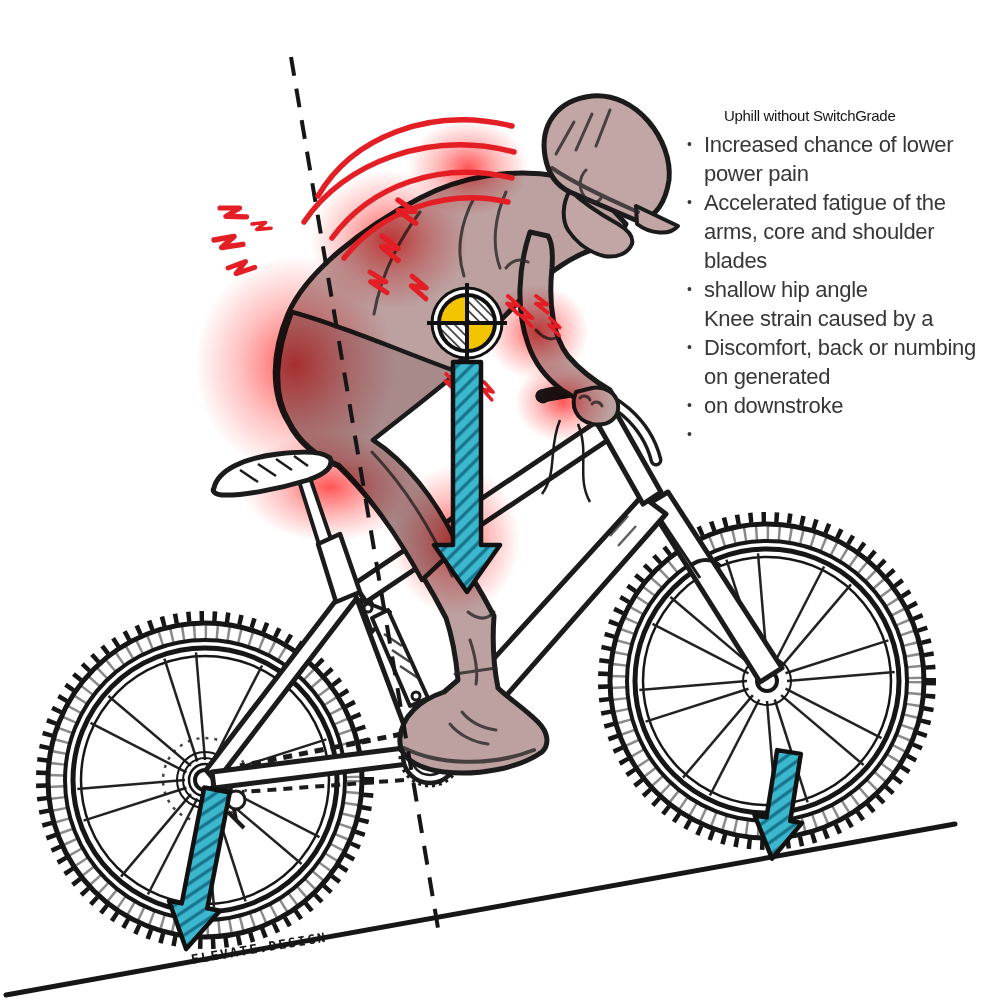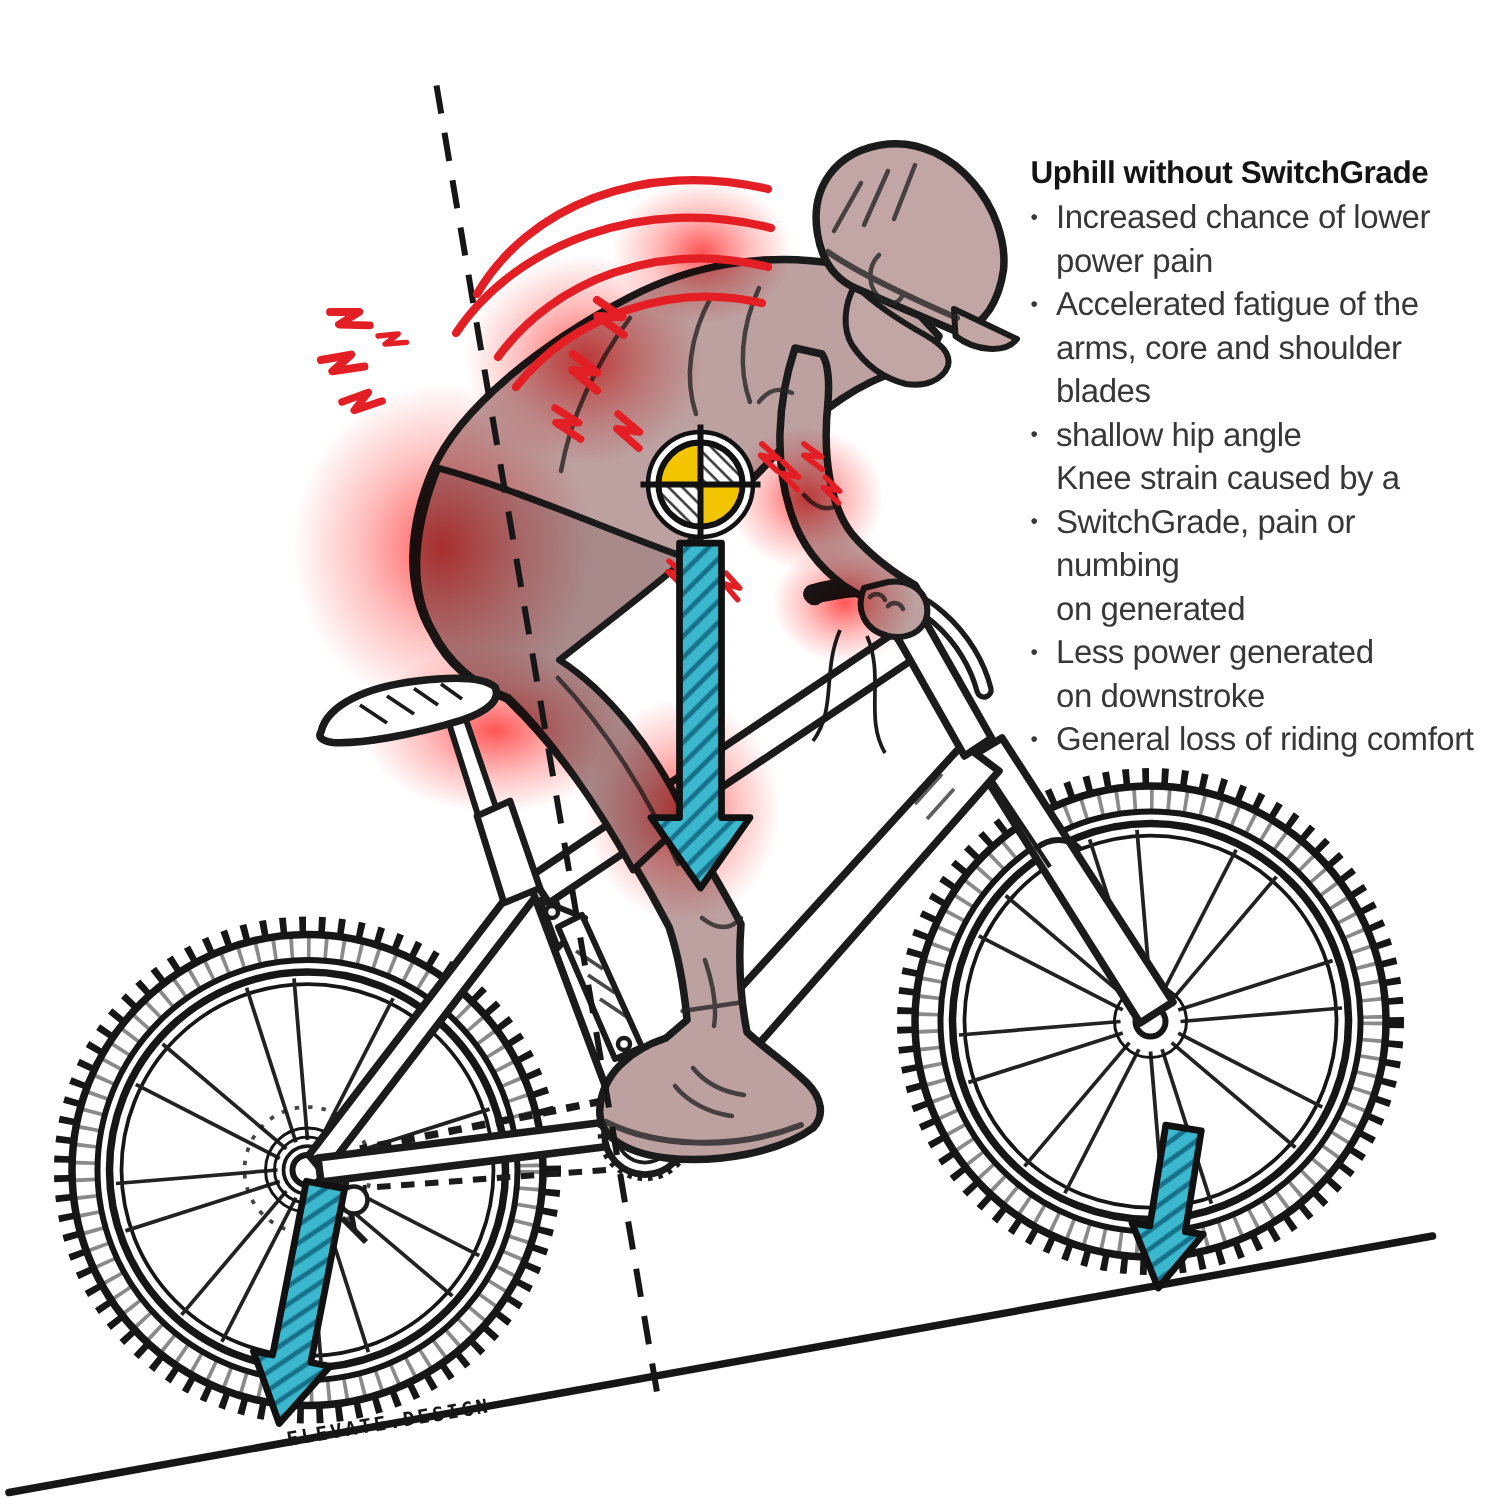--- a/index.html
+++ b/index.html
@@ -1,20 +1,20 @@
 <!DOCTYPE html>
 <html><head>
 <meta charset="utf-8">
 <style>
   html,body{margin:0;padding:0;background:#ffffff;}
   #stage{position:relative;width:1000px;height:1000px;background:#ffffff;overflow:hidden;
          font-family:"Liberation Sans",sans-serif;}
   #art{position:absolute;left:0;top:0;}
   .panel{position:absolute;left:687px;top:101px;width:302px;color:#373737;}
-  .panel .title{font-size:21px;font-weight:bold;color:#141414;line-height:29px;letter-spacing:-0.3px;}
+  .panel .title{font-size:15px;font-weight:normal;color:#141414;line-height:29px;letter-spacing:-0.3px;margin-left:37px;}
   .b-row{display:flex;align-items:flex-start;}
   .dot{flex:0 0 17px;width:17px;font-size:14px;line-height:29px;color:#373737;}
   .b-lines span{display:block;font-size:22px;line-height:29px;letter-spacing:-0.3px;}
   .glow{mix-blend-mode:multiply;}
   svg text.credit{font-family:"DejaVu Sans Mono",monospace;font-size:13px;font-weight:bold;
                   letter-spacing:2px;fill:#171717;}
 </style>
 </head>
 <body>
 
@@ -298,34 +298,29 @@
     <div class="b-row">
       <span class="dot">•</span>
       <span class="b-lines">
             <span>shallow hip angle</span>
             <span>Knee strain caused by a</span>
           </span>
     </div>
     <div class="b-row">
       <span class="dot">•</span>
       <span class="b-lines">
-            <span>SwitchGrade, pain or numbing</span>
+            <span>Discomfort, back or numbing</span>
             <span>on generated</span>
           </span>
     </div>
     <div class="b-row">
       <span class="dot">•</span>
       <span class="b-lines">
-            <span>Less power generated</span>
             <span>on downstroke</span>
           </span>
     </div>
     <div class="b-row">
       <span class="dot">•</span>
-      <span class="b-lines">
-            <span>General loss of riding comfort</span>
-            <span></span>
-          </span>
     </div>
   </div>
 </div>
 
 </div>
 
 </body></html>

